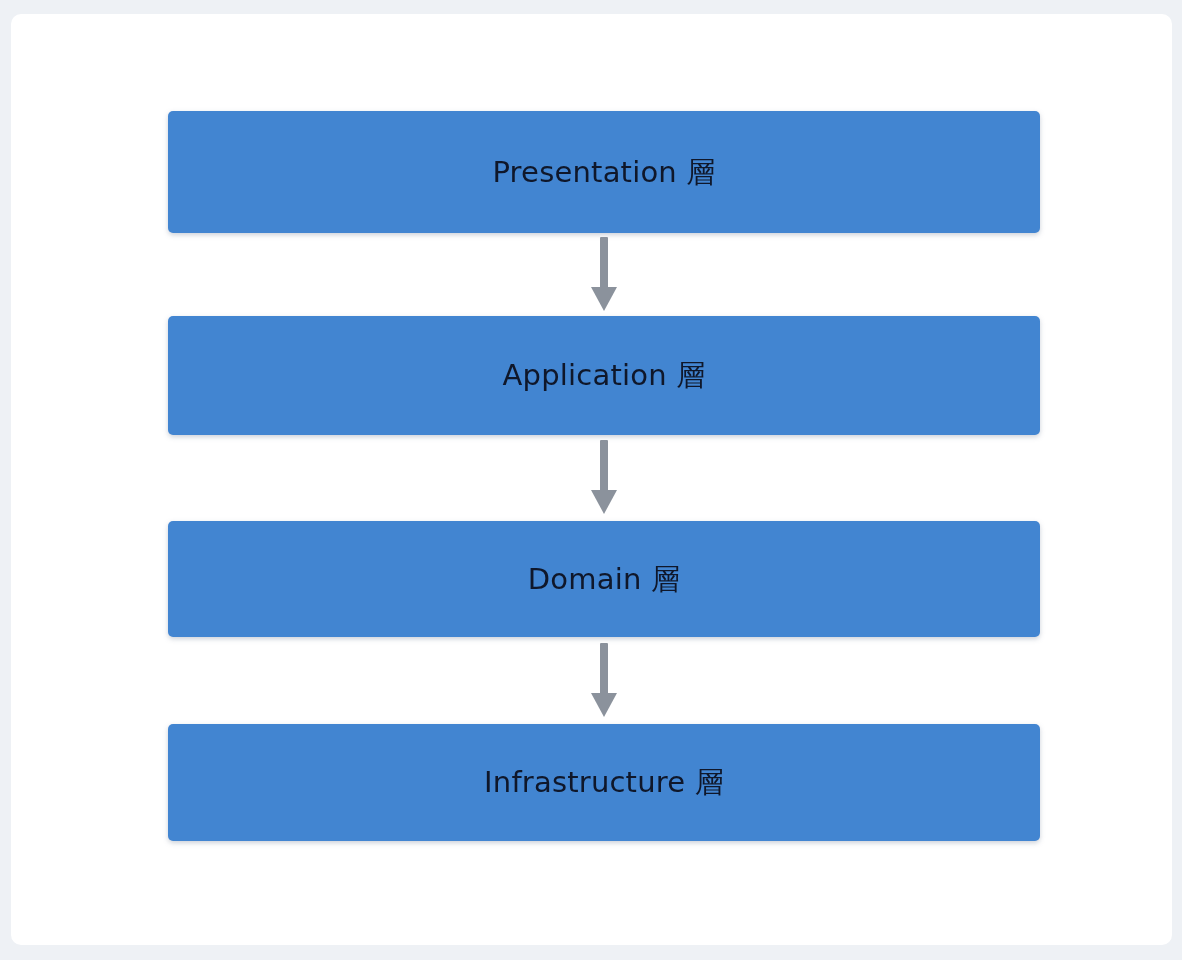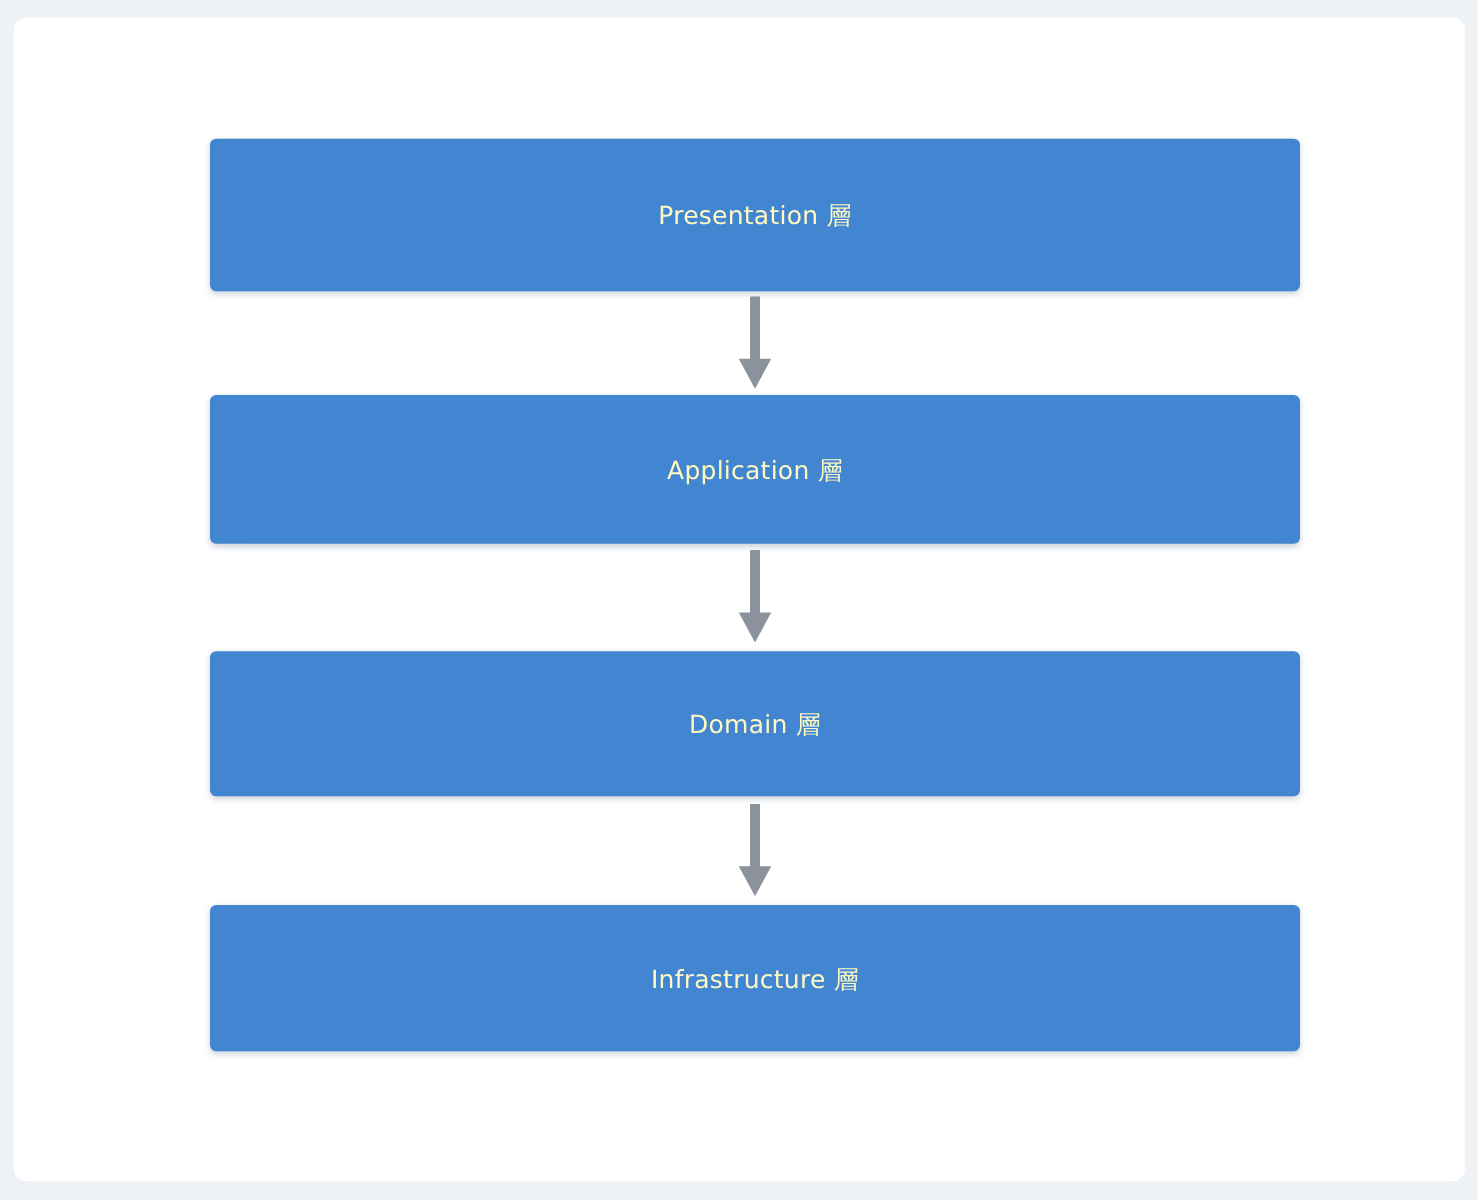--- a/index.html
+++ b/index.html
@@ -44,22 +44,22 @@
     background: #4285d1;
     border-radius: 5px;
     box-shadow: 0 2px 5px rgba(120, 135, 155, 0.38);
     display: flex;
     align-items: center;
     justify-content: center;
     box-sizing: border-box;
   }
 
   .layer-label {
-    color: #fef9c3;
-    font-size: 20px;
+    color: #0f172a;
+    font-size: 29px;
     font-weight: 400;
     letter-spacing: 0.2px;
     line-height: 1;
     white-space: nowrap;
   }
 
   .arrow-slot {
     position: absolute;
     left: 0;
     width: 893px;

